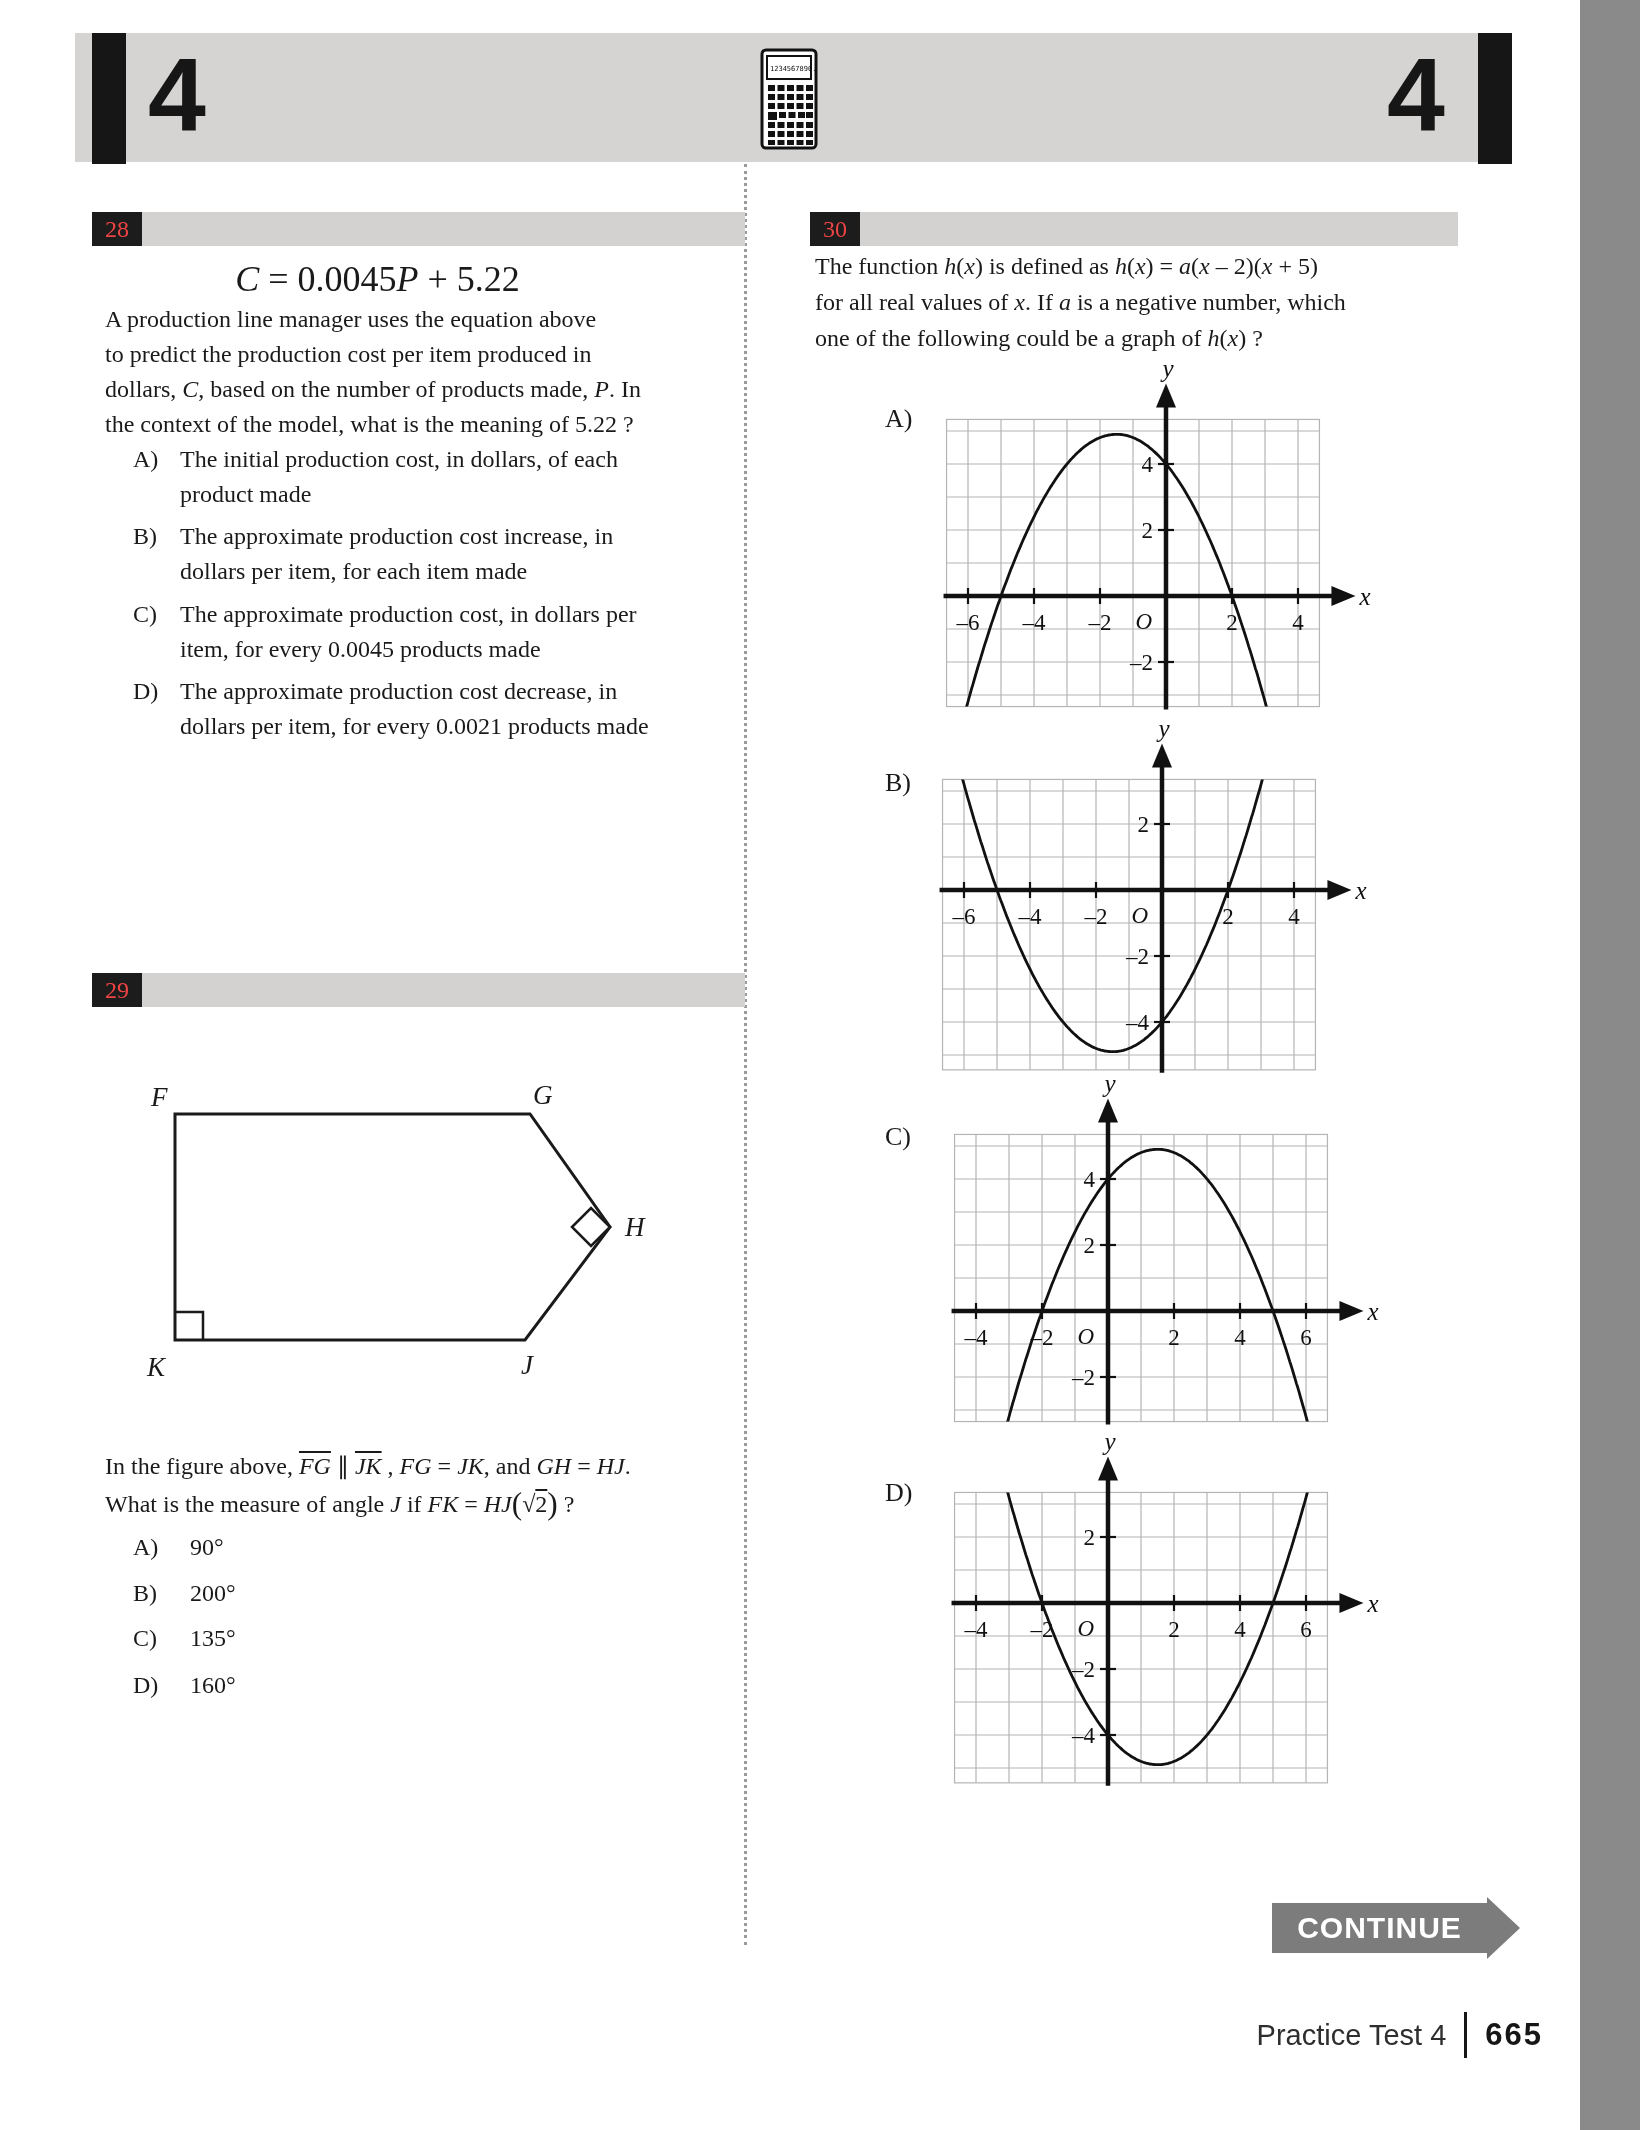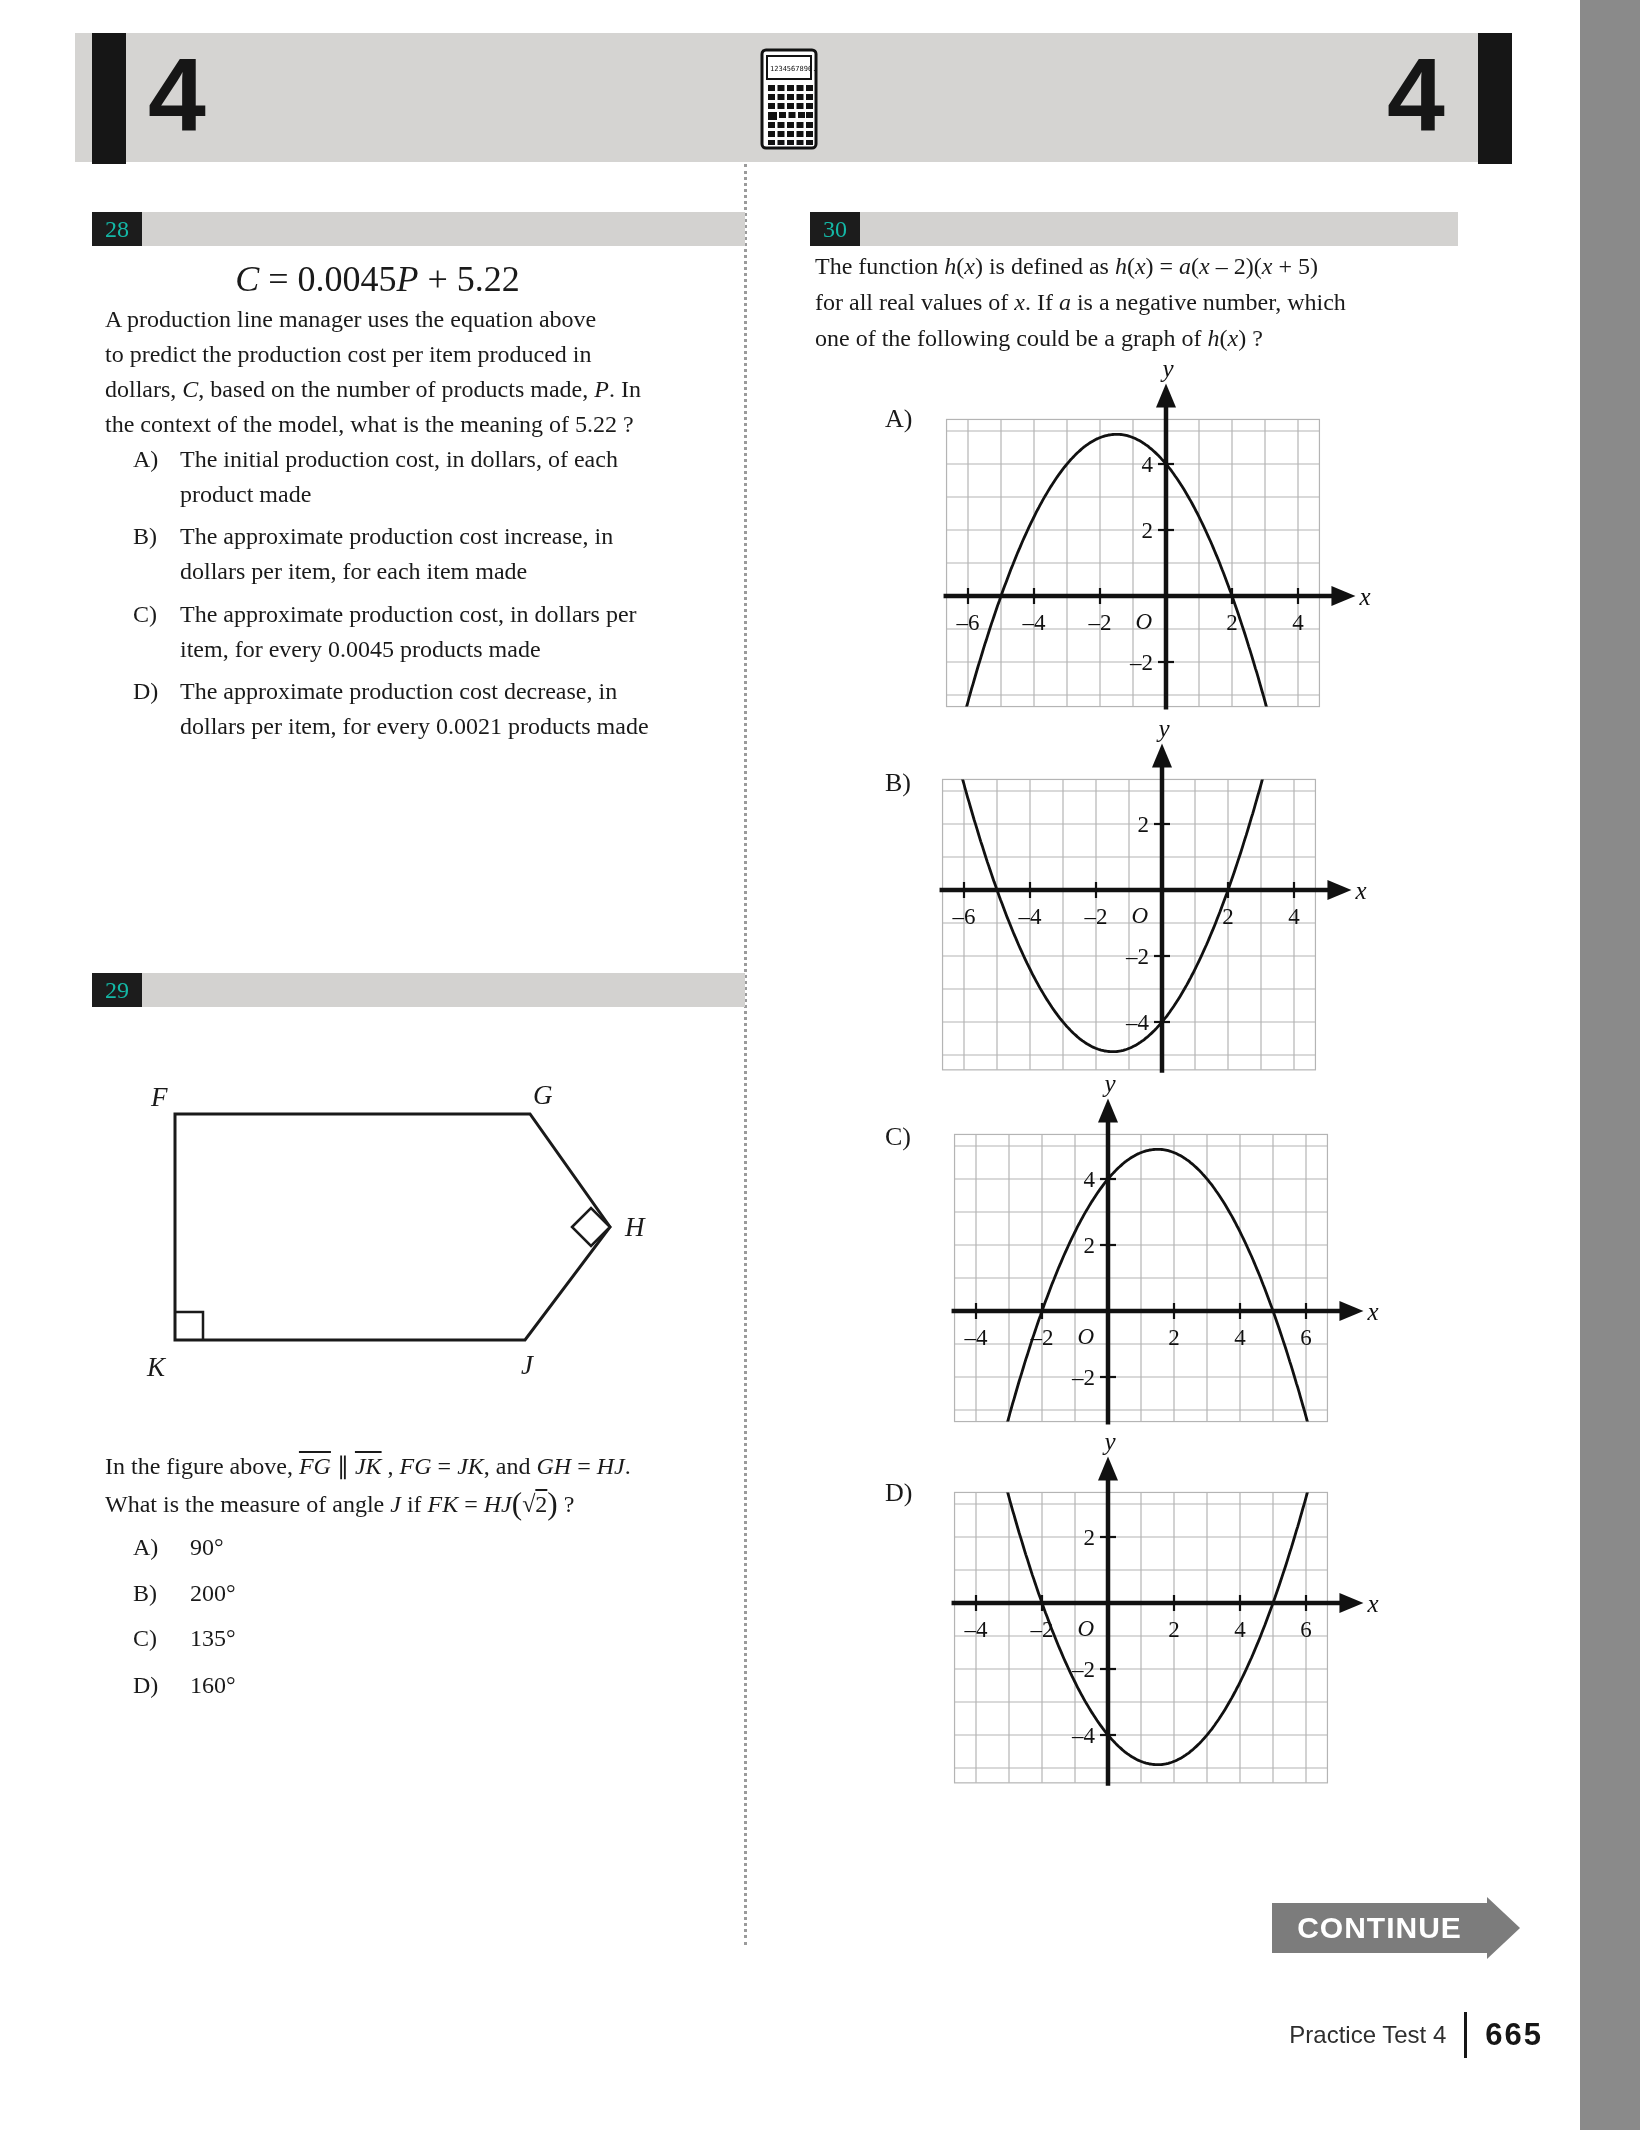--- a/index.html
+++ b/index.html
@@ -6,42 +6,42 @@
   .page{position:relative;width:1640px;height:2130px;background:#ffffff;overflow:hidden;
         font-family:"Liberation Serif",serif;color:#1a1a1a;}
   .abs{position:absolute;}
   .edge-strip{left:1580px;top:0;width:60px;height:2130px;background:#8a8a8a;}
   .hdr-band{left:75px;top:33px;width:1403px;height:129px;background:#d5d4d2;}
   .hdr-bar{top:33px;width:34px;height:131px;background:#161616;}
   .hdr-num{top:30px;font-family:"Liberation Sans",sans-serif;font-weight:800;font-size:104px;
            line-height:131px;color:#161616;}
   .divider{left:744px;top:164px;height:1781px;width:0;border-left:3px dotted #9b9b9b;}
   .badge-bar{height:34px;background:#d3d2d0;}
-  .badge{width:50px;height:34px;background:#1c1c1c;color:#14b8a6;text-align:center;
+  .badge{width:50px;height:34px;background:#1c1c1c;color:#ef4444;text-align:center;
          font-size:24px;line-height:34px;}
   .eq{font-size:36px;text-align:center;}
   .body-text{font-size:24px;line-height:35px;}
   .body-text .ln{white-space:nowrap;}
   .choice{display:flex;font-size:24px;line-height:35px;}
   .choice .letter{width:47px;flex:0 0 47px;}
   .choice .ln{white-space:nowrap;}
   .seg-p{}
   .seg-i{font-style:italic;}
   .seg-iov{font-style:italic;text-decoration:overline;}
   .seg-ov{text-decoration:overline;}
   .seg-big{font-size:1.3em;vertical-align:-0.08em;line-height:1;}
   .opt-label{font-size:26px;}
   .continue-bar{left:1272px;top:1903px;width:215px;height:50px;background:#7c7c7c;
     color:#fff;font-family:"Liberation Sans",sans-serif;font-weight:700;font-size:30px;
     letter-spacing:1px;text-align:center;line-height:50px;}
   .continue-tri{left:1487px;top:1897px;width:0;height:0;border-top:31px solid transparent;
     border-bottom:31px solid transparent;border-left:33px solid #7c7c7c;}
   .footer{top:2012px;right:97px;display:flex;align-items:center;gap:18px;
     font-family:"Liberation Sans",sans-serif;}
-  .footer .tname{font-size:24px;color:#2e2e2e;}
+  .footer .tname{font-size:29px;color:#2e2e2e;}
   .footer .sep{width:3px;height:46px;background:#161616;}
   .footer .pnum{font-size:31px;font-weight:700;letter-spacing:2px;color:#161616;}
 </style>
 </head>
 <body>
 
 <div class="page">
 
   <div class="abs edge-strip"></div>
 

